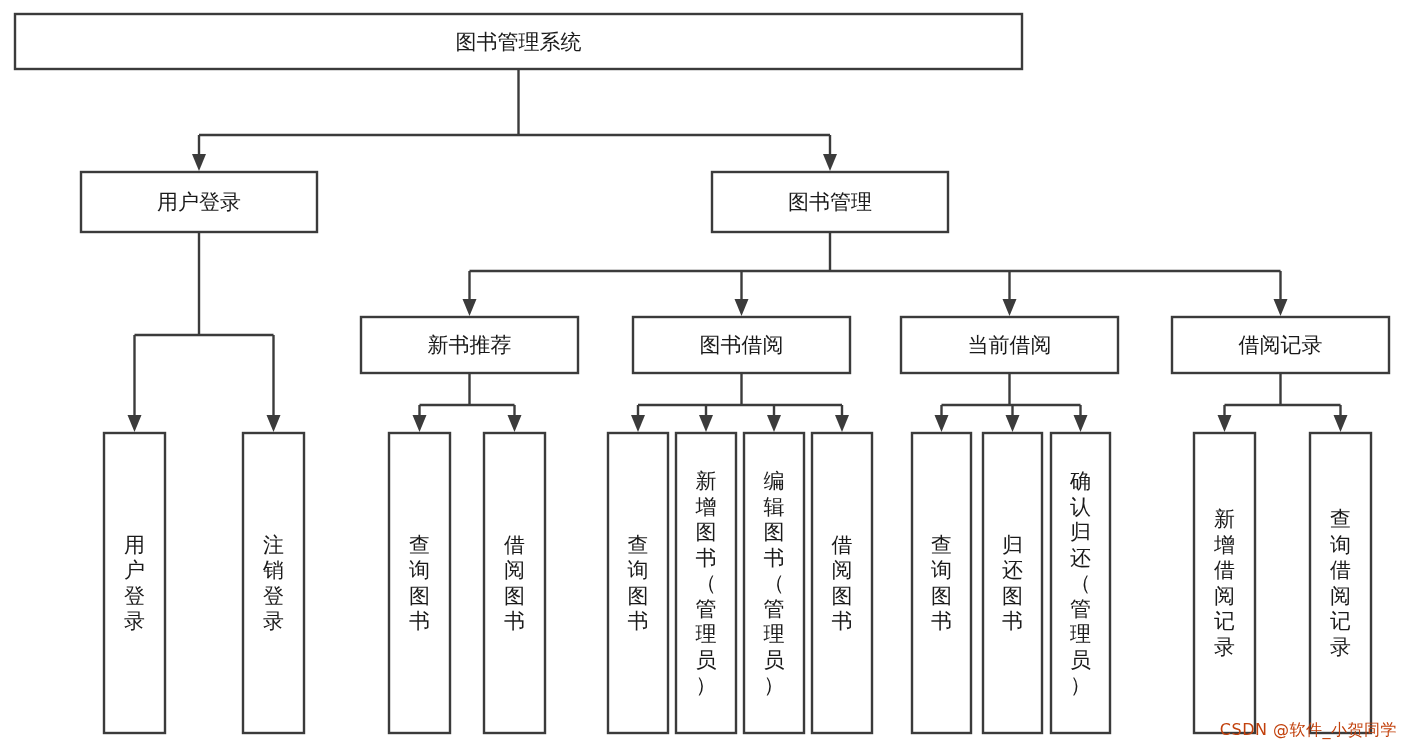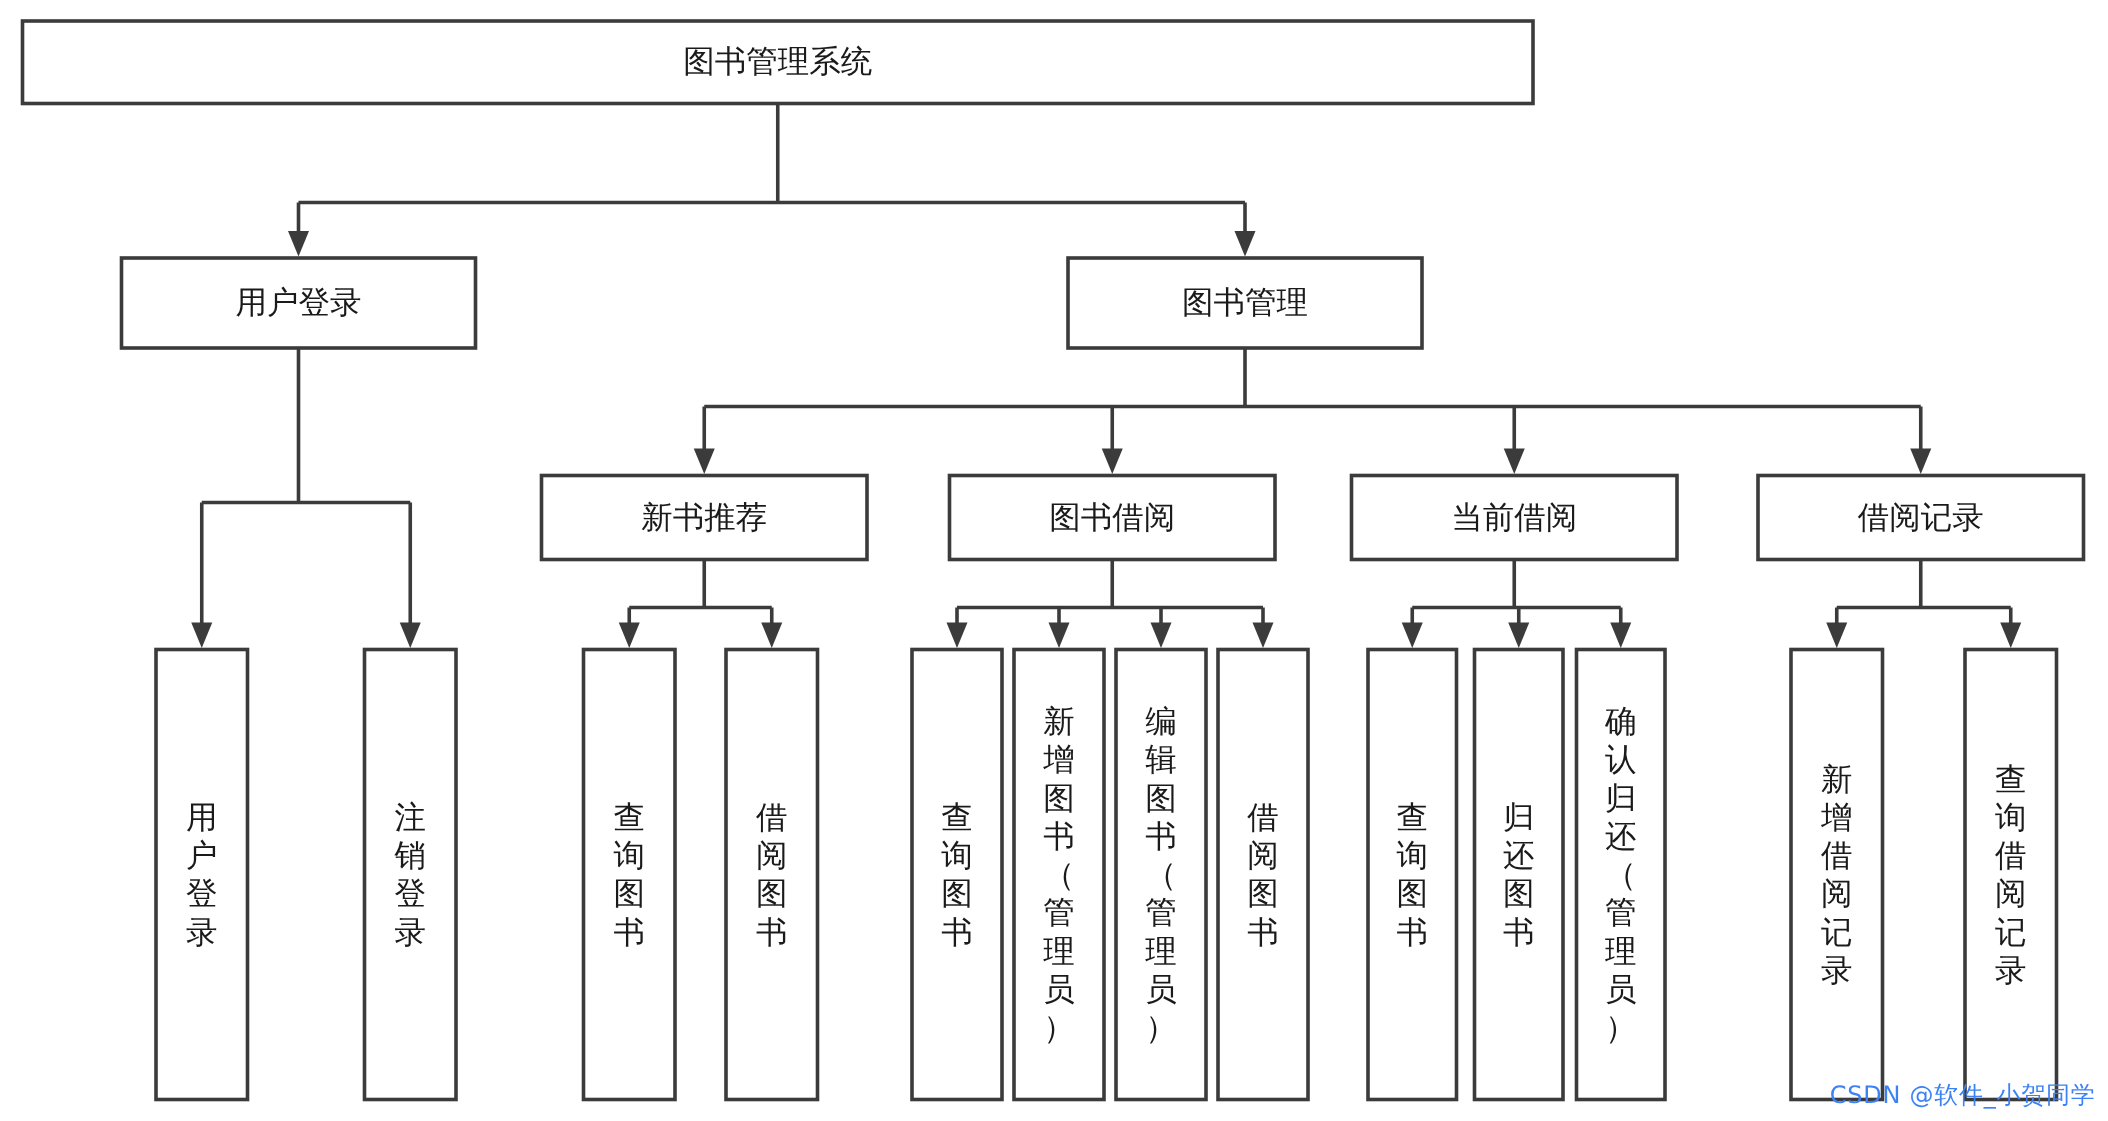--- a/index.html
+++ b/index.html
@@ -52,21 +52,21 @@
   .node-label-v {
     fill: #1a1a1a;
     font-family: "DejaVu Sans", "Liberation Sans", sans-serif;
     font-size: 21px;
     text-anchor: middle;
   }
   .watermark {
     position: absolute;
     right: 8px;
     bottom: 6px;
-    color: #3b82f6;
+    color: #c2410c;
     font-size: 16px;
     font-family: "DejaVu Sans", "Liberation Sans", sans-serif;
     letter-spacing: 0.5px;
     white-space: nowrap;
     user-select: none;
   }
 </style>
 </head>
 <body>
 

